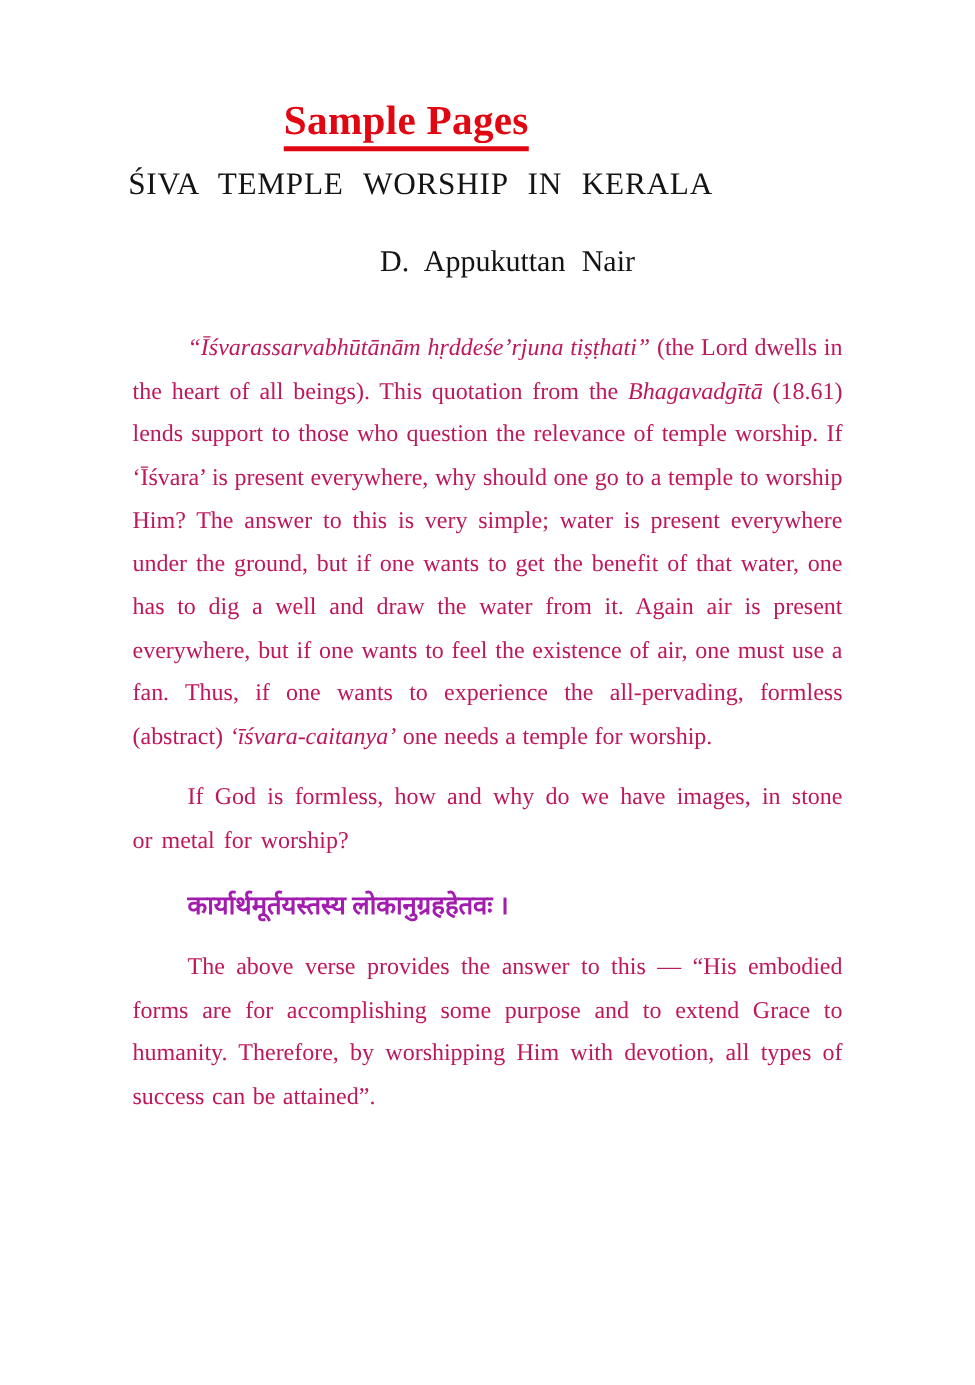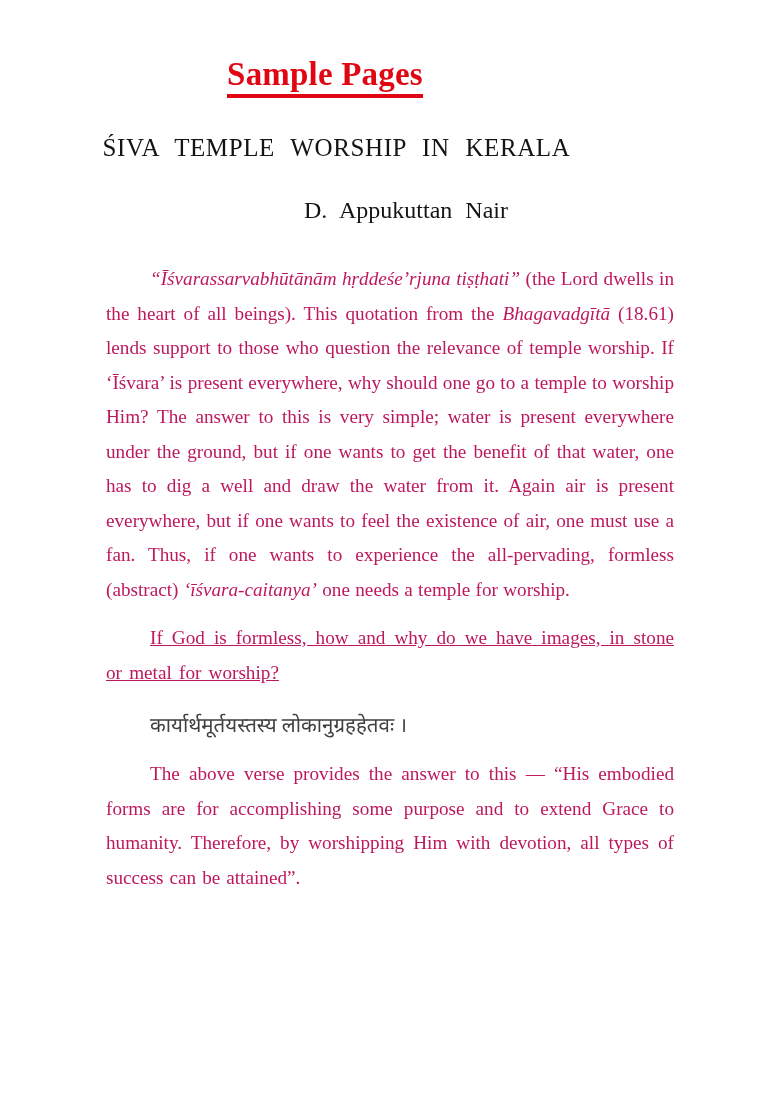--- a/index.html
+++ b/index.html
@@ -14,21 +14,21 @@
     background: #ffffff;
     margin: 0 auto;
     overflow: hidden;
     font-family: "Liberation Serif", "DejaVu Serif", serif;
     color: #111111;
   }
 
   
   .sample-banner {
     position: absolute;
-    top: 57px;
+    top: 80px;
     left: 0;
     width: 650px;
     text-align: center;
   }
   .sample-banner .label {
     display: inline-block;
     font-family: "Liberation Serif", "DejaVu Serif", serif;
     font-weight: bold;
     font-size: 33px;
     line-height: 1.06;
@@ -85,34 +85,35 @@
   }
   p.para.last-of-block {
     margin-bottom: 0;
   }
   .it {
     font-style: italic;
   }
 
   
   p.p1 { margin-bottom: 14px; word-spacing: 0.5px; }
-  p.p2 { margin-bottom: 6px; word-spacing: 2.4px; text-decoration: underline; }
+  p.p2 { margin-bottom: 6px; word-spacing: 2.4px; }
   p.p3 { margin-top: 14px; word-spacing: 1.2px; }
 
   
   .verse {
     margin: 18px 0 10px 0;
     padding-left: 44px;
   }
   .verse-line {
     font-family: "Liberation Serif", "DejaVu Serif", serif;
     font-size: 20.5px;
     line-height: 35px;
-    color: #404040;
+    color: #a21caf;
     white-space: nowrap;
+    font-weight: bold;
   }
 </style>
 </head>
 <body>
 
 <div class="page">
 
   <div class="sample-banner">
     <span class="label">Sample Pages</span>
   </div>

